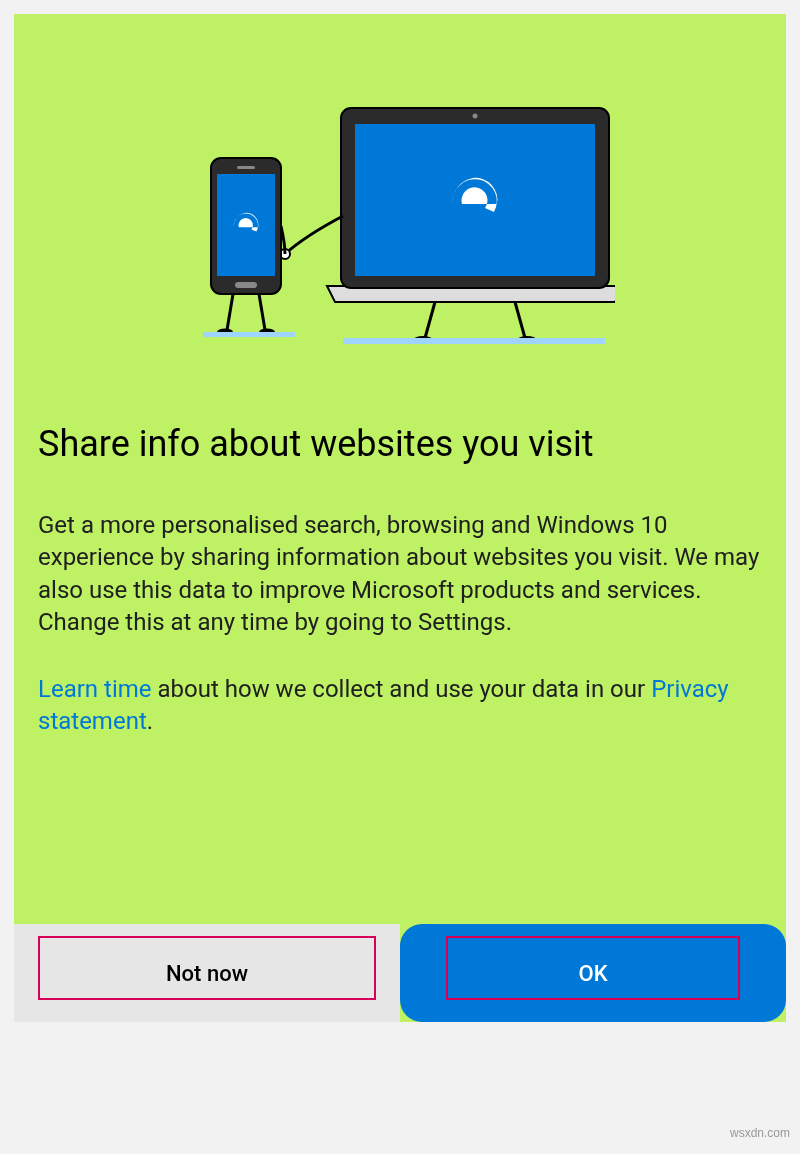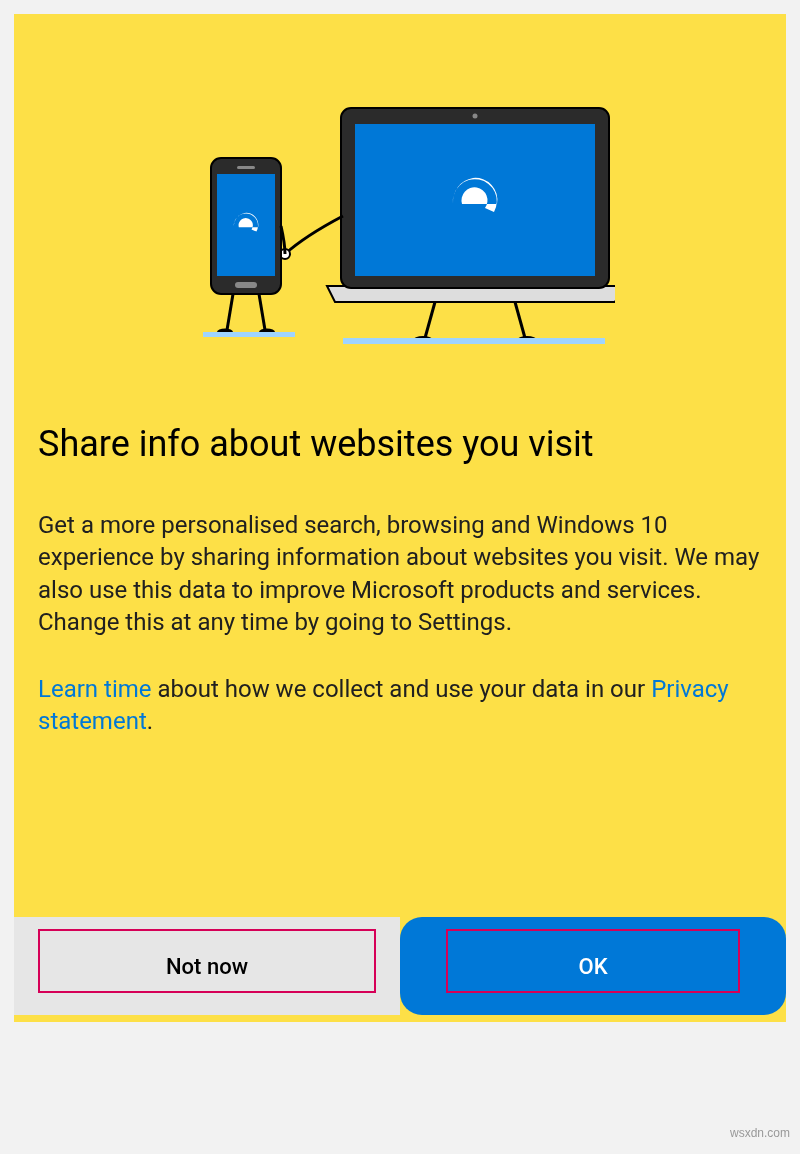--- a/index.html
+++ b/index.html
@@ -10,21 +10,21 @@
     font-family: -apple-system, "Segoe UI", Roboto, Arial, sans-serif;
     position: relative;
     overflow: hidden;
   }
   .card {
     position: absolute;
     left: 14px;
     top: 14px;
     width: 772px;
     height: 1008px;
-    background: #fde047;
+    background: #bef264;
     display: flex;
     flex-direction: column;
   }
   .hero {
     height: 332px;
     display: flex;
     align-items: flex-end;
     justify-content: center;
     position: relative;
   }
@@ -43,21 +43,21 @@
     font-size: 24px;
     line-height: 1.35;
     font-weight: 400;
     color: #202020;
   }
   .body-text p { margin-bottom: 34px; }
   .link { color: #0078d7; }
   .button-row {
     position: absolute;
     left: 0;
-    bottom: 7px;
+    bottom: 0;
     width: 100%;
     height: 98px;
     display: flex;
   }
   .btn {
     flex: 1;
     display: flex;
     align-items: center;
     justify-content: center;
     font-size: 22px;

